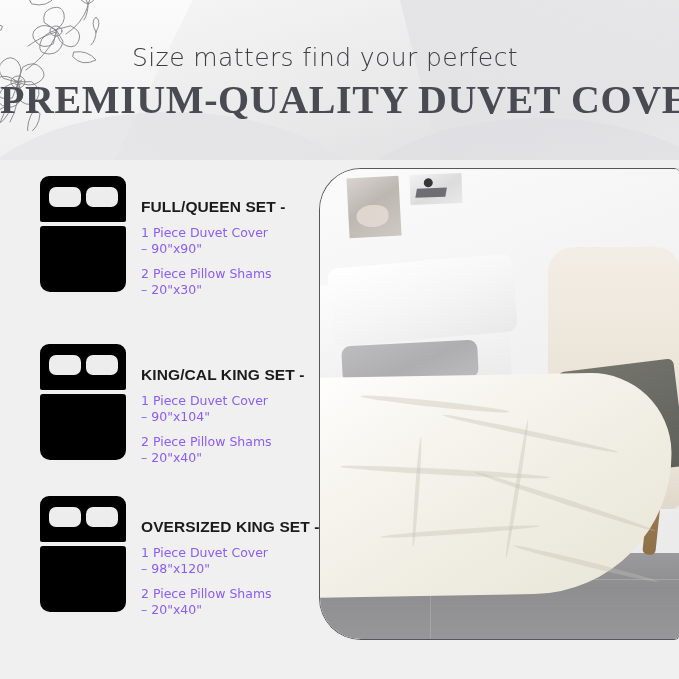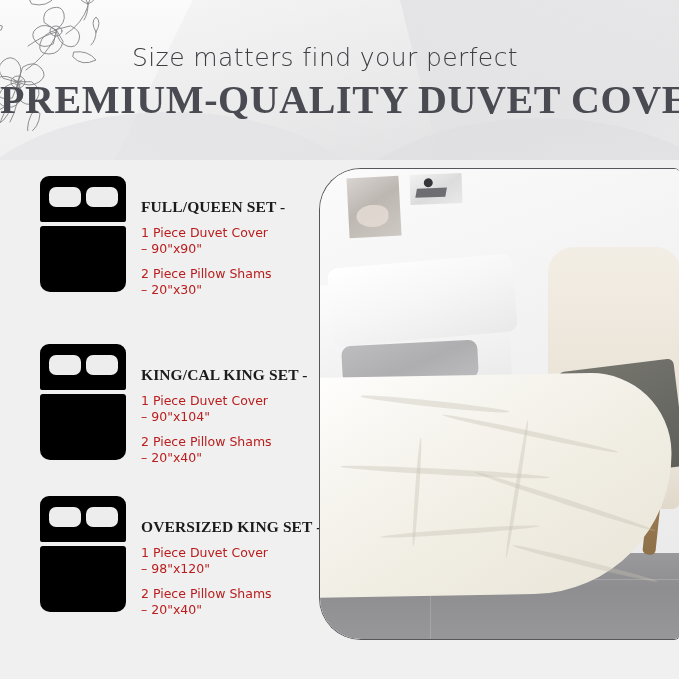--- a/index.html
+++ b/index.html
@@ -133,37 +133,37 @@
     border-radius: 3px 3px 10px 10px;
   }
 
   .block-text {
     position: absolute;
     left: 101px;
     top: 0;
     width: 190px;
   }
   .set-name {
-    font-family: Liberation Serif, serif;
+    font-family: Liberation Sans, sans-serif;
     font-size: 15.5px;
     font-weight: 700;
     letter-spacing: 0.1px;
     color: #1b1b1b;
     white-space: nowrap;
     margin: 0 0 9px 0;
     padding-top: 22px;
   }
   .spec-group {
     margin-bottom: 9px;
   }
   .spec-line {
     font-family: "DejaVu Sans", sans-serif;
     font-size: 12.5px;
     font-weight: 400;
-    color: #b91c1c;
+    color: #8b5cf6;
     line-height: 16px;
     white-space: nowrap;
   }
 
   
   .photo {
     position: absolute;
     left: 319px; top: 168px;
     width: 360px; height: 470px;
     border-radius: 42px 6px 6px 42px;

